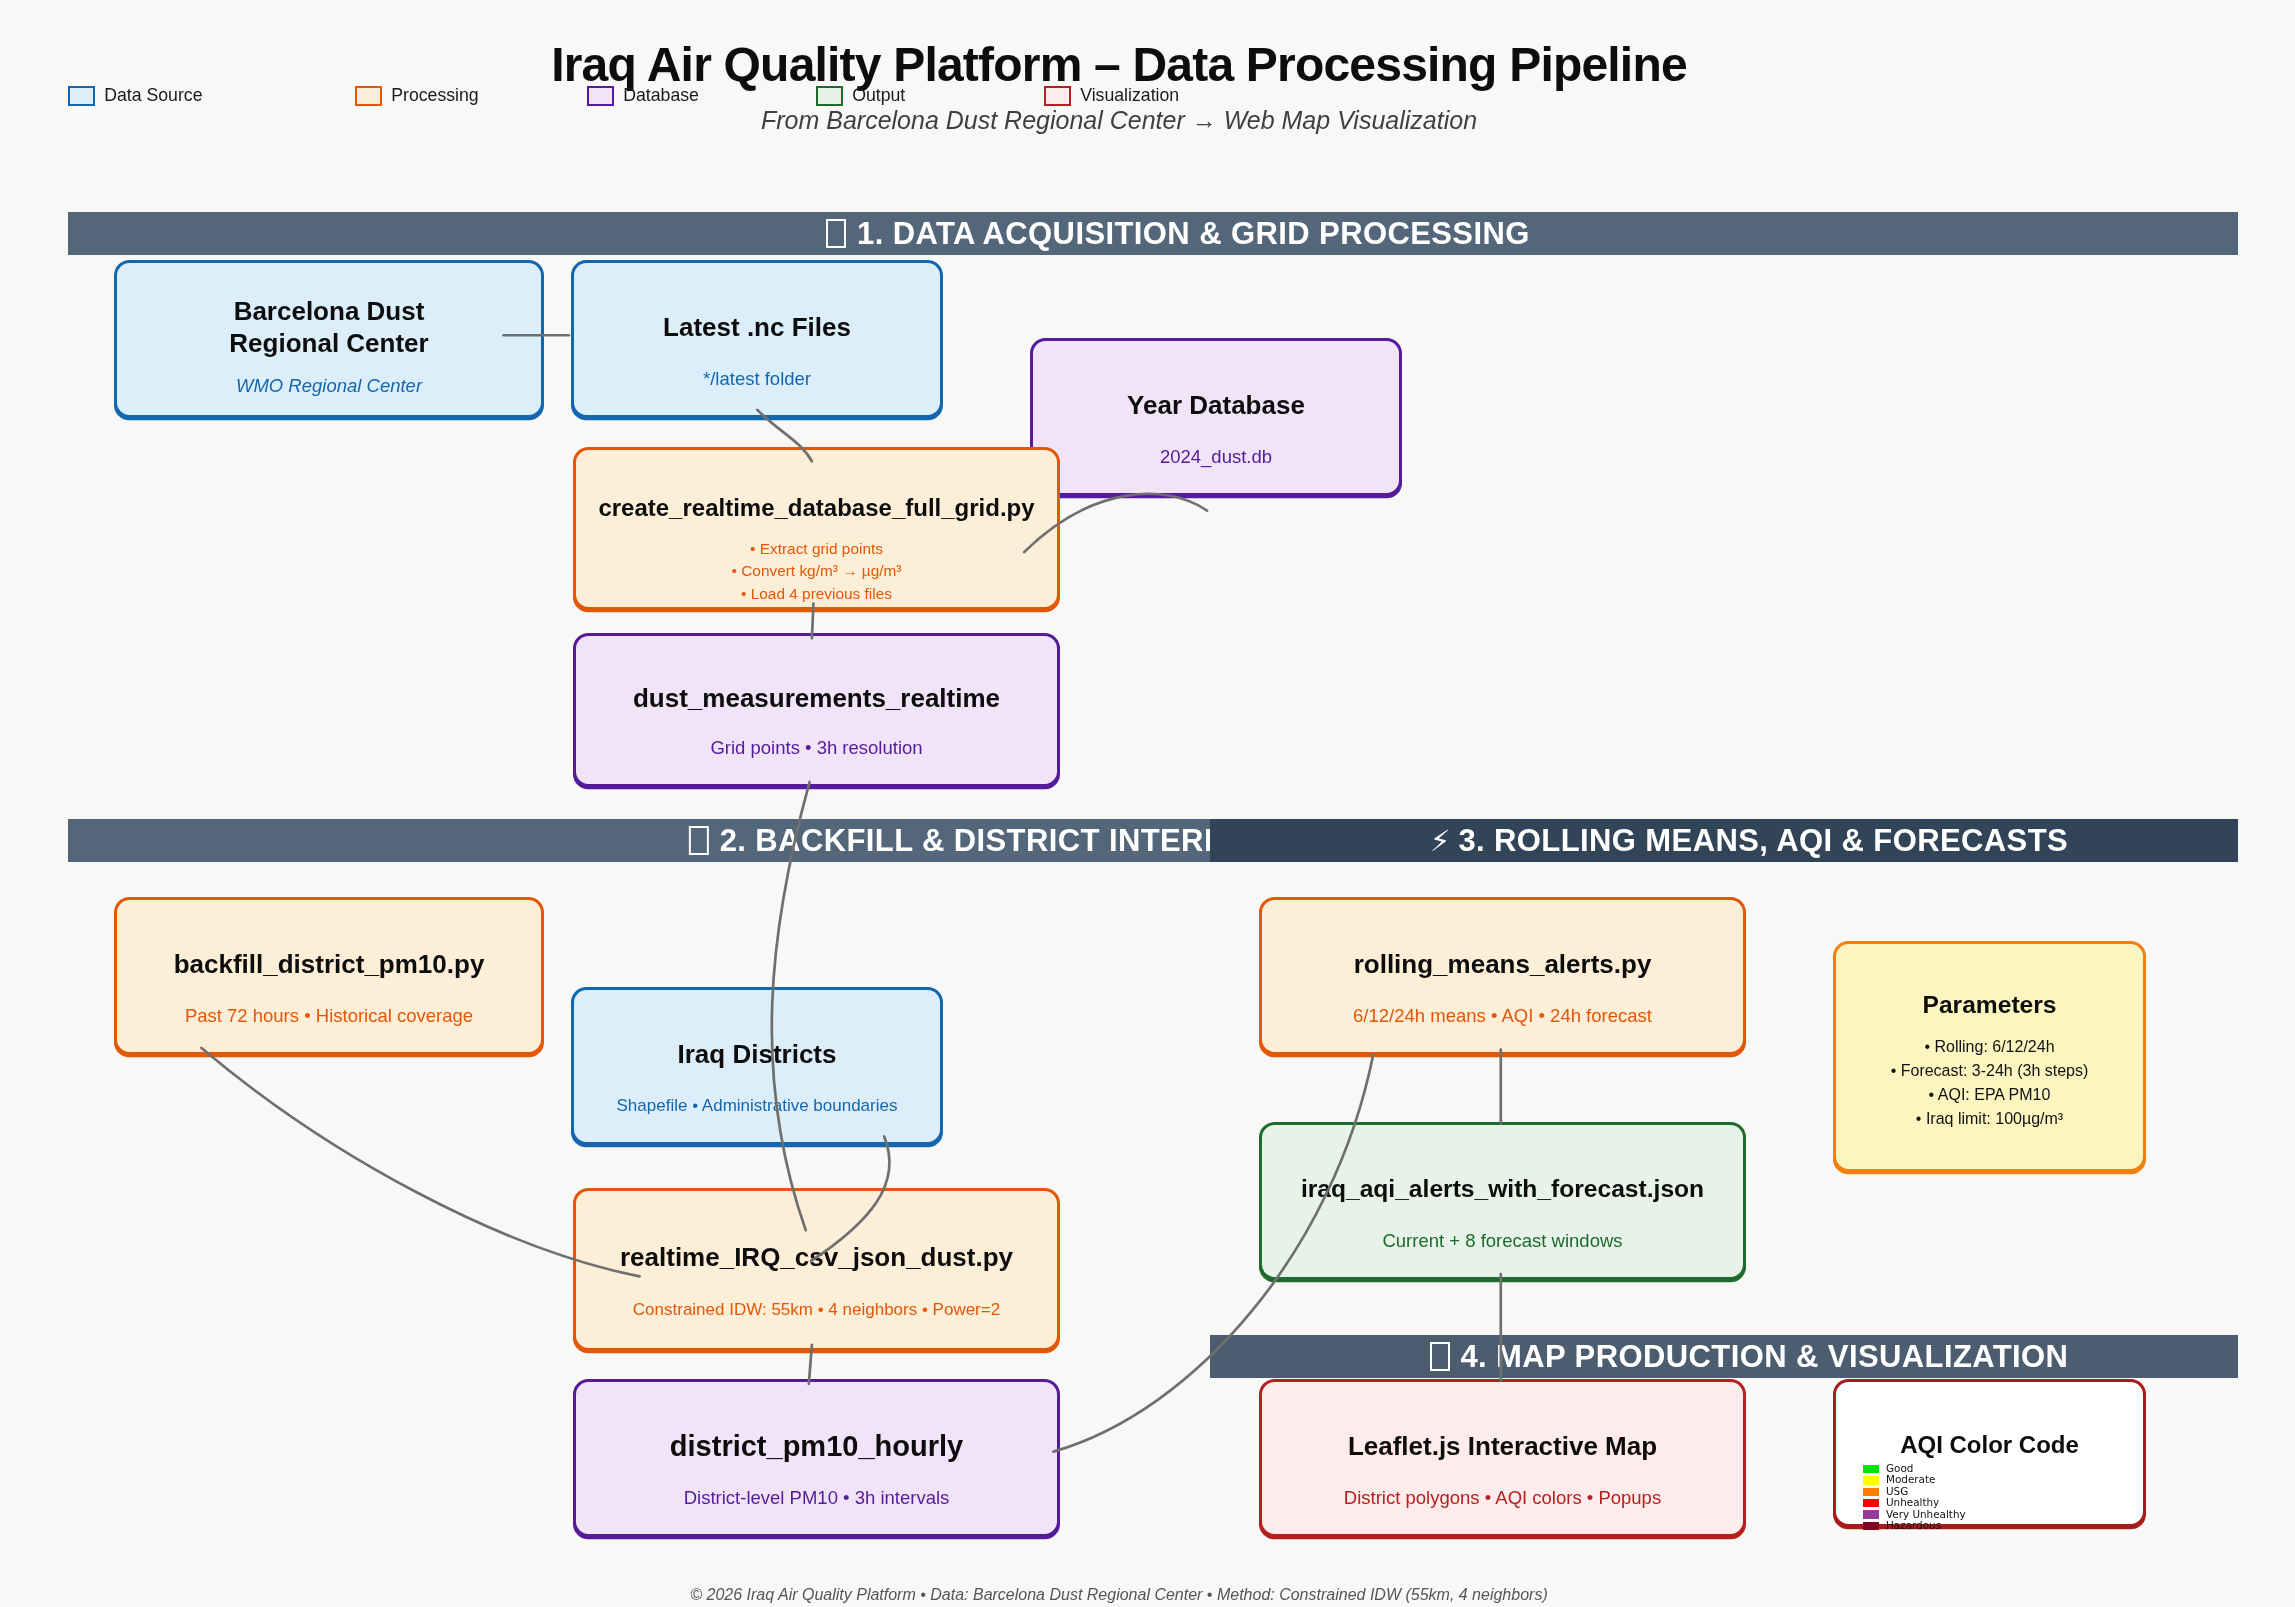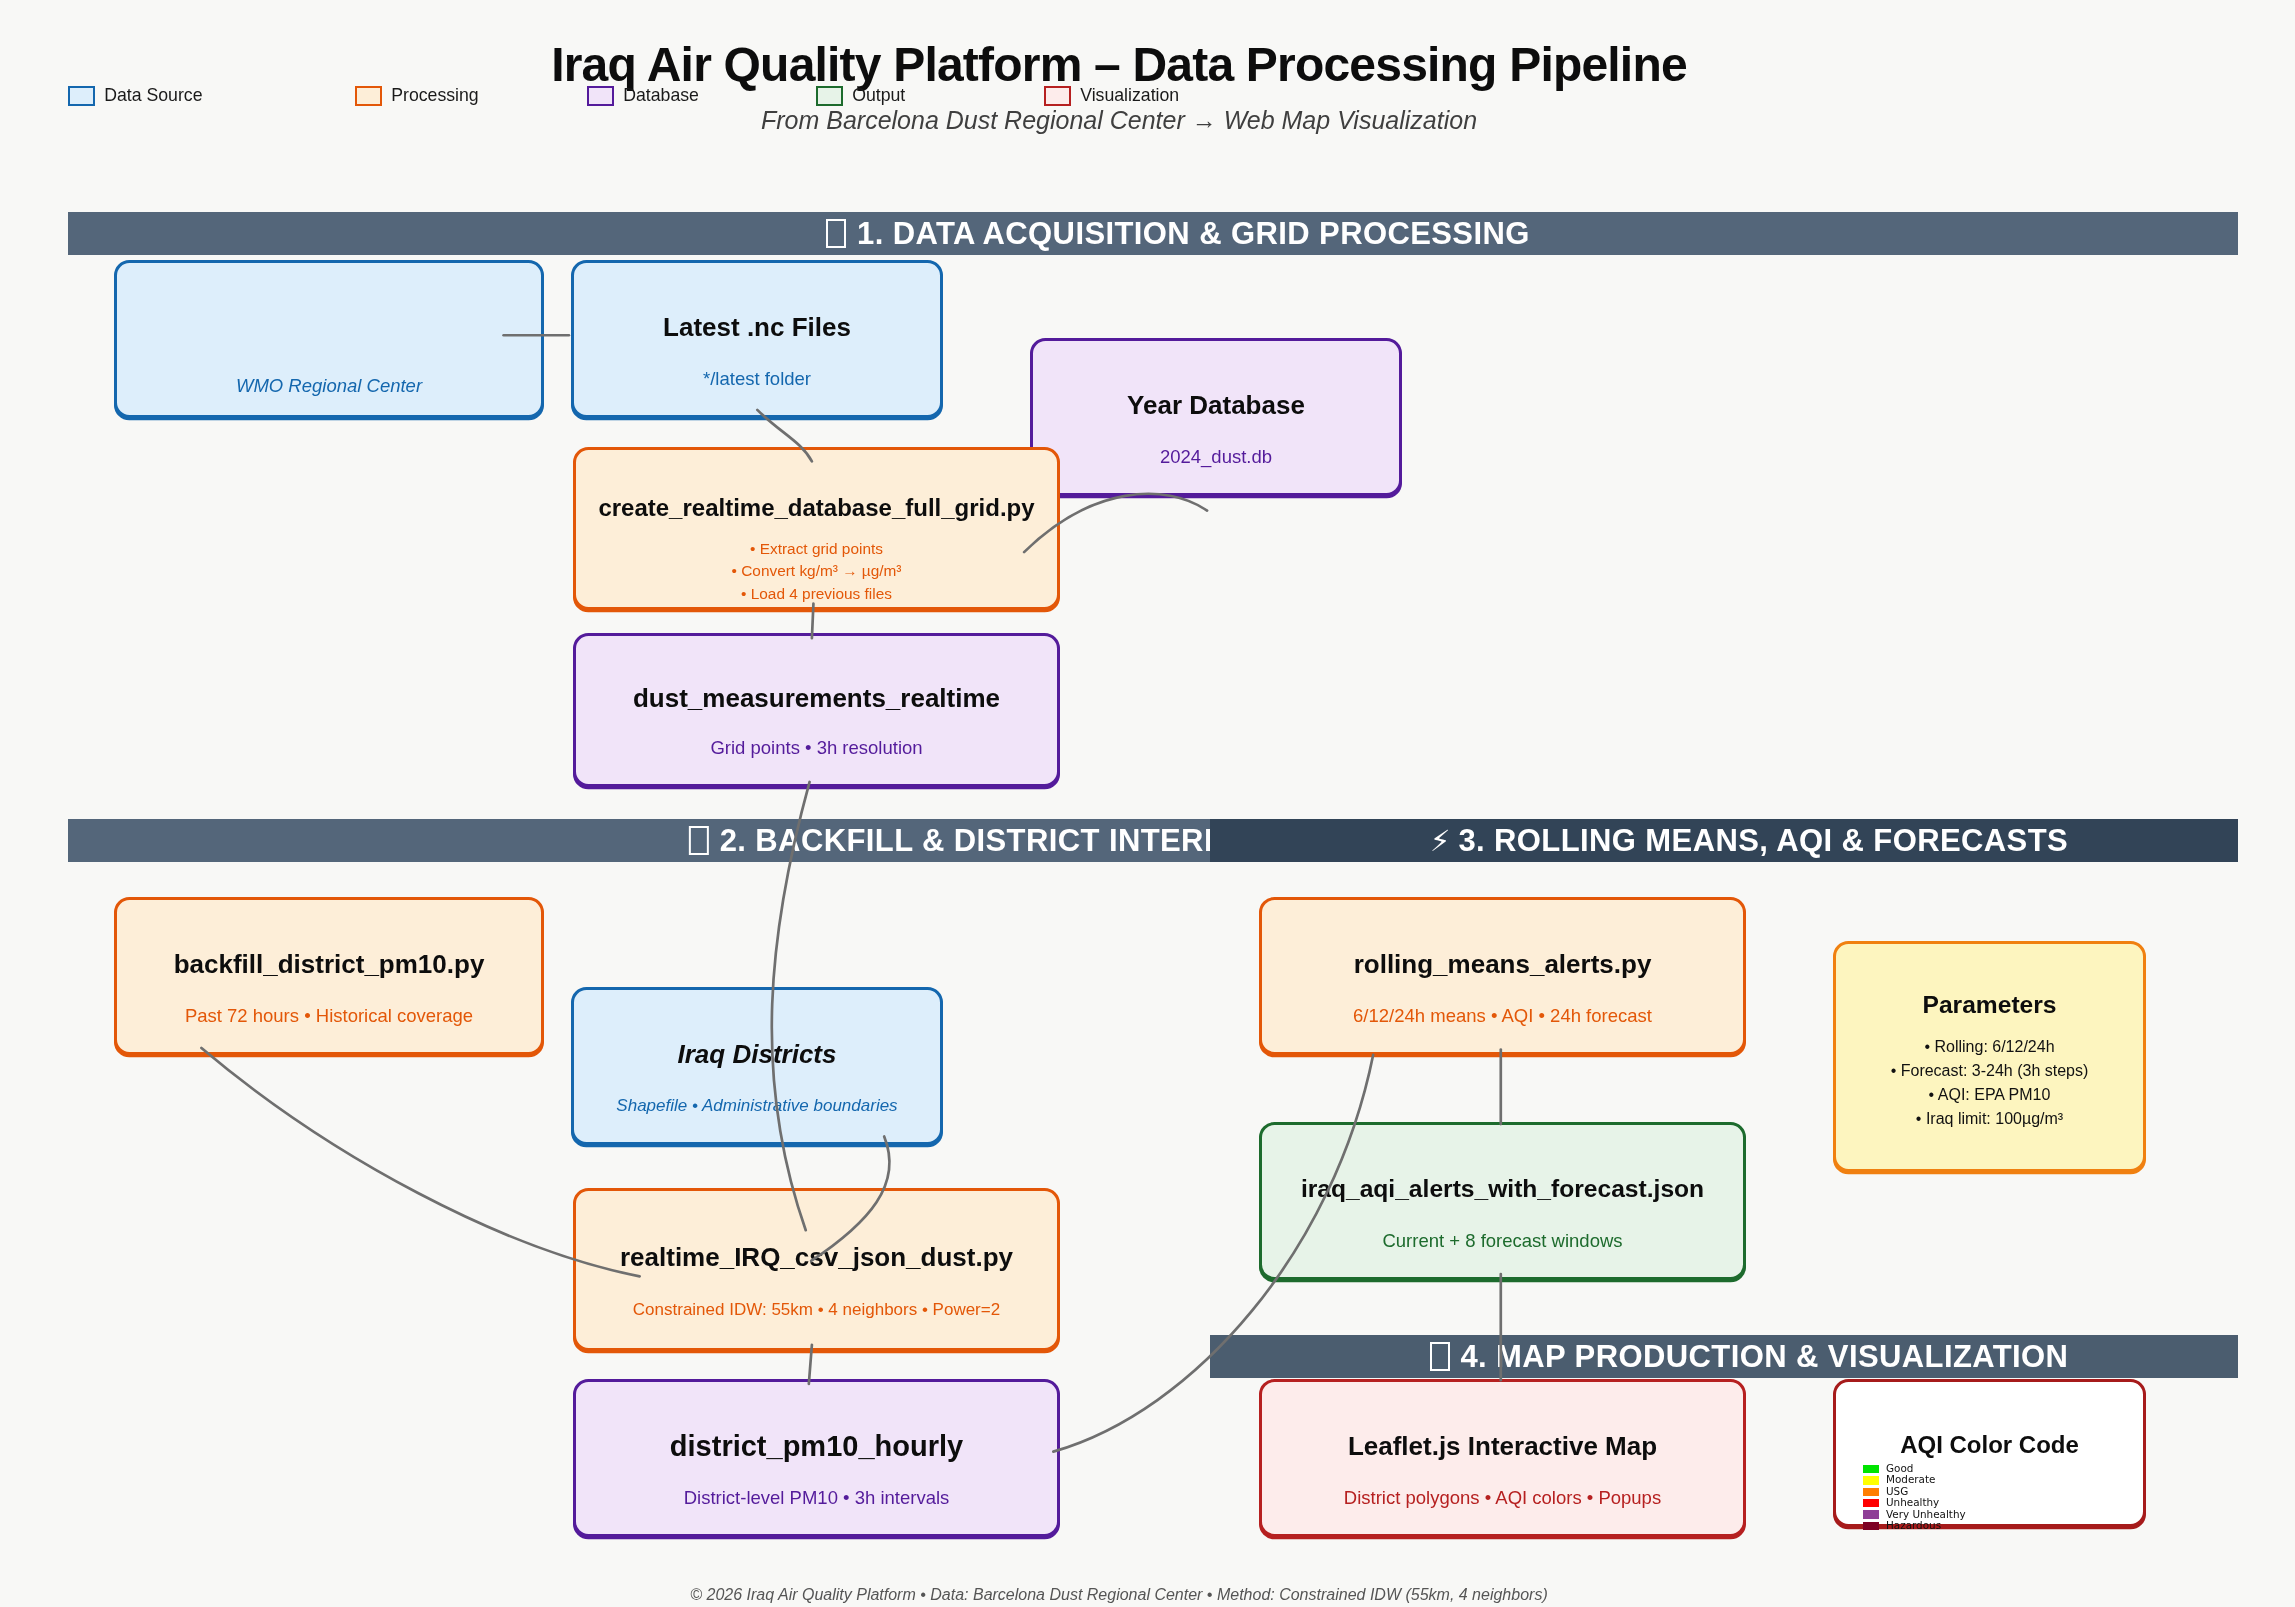--- a/index.html
+++ b/index.html
@@ -116,20 +116,22 @@
       </span>
   </div>
   <div class="secbar z1" style="left: 1210px; top: 1335px; width: 1034px; background-color: rgb(75, 93, 111);">
     <span class="label">
         <span class="tofu"></span>
         <span>4. MAP PRODUCTION &amp; VISUALIZATION</span>
       </span>
   </div>
 
   <div class="node c-blue" style="left:114px;top:260px;width:424px;height:152px;">
+    <div class="node-title">Barcelona Dust
+Regional Center</div>
     <div class="node-sub italic" style="top:81%">WMO Regional Center</div>
   </div>
   <div class="node c-blue" style="left:571px;top:260px;width:366px;height:152px;">
     <div class="node-title">Latest .nc Files</div>
     <div class="node-sub">*/latest folder</div>
   </div>
   <div class="node c-purple" style="left:1030px;top:338px;width:366px;height:152px;">
     <div class="node-title">Year Database</div>
     <div class="node-sub">2024_dust.db</div>
   </div>
@@ -143,21 +145,21 @@
   </div>
   <div class="node c-purple" style="left:573px;top:633px;width:481px;height:148px;">
     <div class="node-title">dust_measurements_realtime</div>
     <div class="node-sub">Grid points • 3h resolution</div>
   </div>
 
   <div class="node c-orange" style="left:114px;top:897px;width:424px;height:152px;">
     <div class="node-title">backfill_district_pm10.py</div>
     <div class="node-sub">Past 72 hours • Historical coverage</div>
   </div>
-  <div class="node c-blue" style="left:571px;top:987px;width:366px;height:152px;font-style:italic;">
+  <div class="node c-blue" style="left:571px;top:987px;width:366px;height:152px;">
     <div class="node-title">Iraq Districts</div>
     <div class="node-sub" style="font-size:17px">Shapefile • Administrative boundaries</div>
   </div>
   <div class="node c-orange" style="left:573px;top:1188px;width:481px;height:157px;">
     <div class="node-title">realtime_IRQ_csv_json_dust.py</div>
     <div class="node-sub" style="font-size:17px">Constrained IDW: 55km • 4 neighbors • Power=2</div>
   </div>
   <div class="node c-purple" style="left:573px;top:1379px;width:481px;height:152px;">
     <div class="node-title" style="font-size:29px">district_pm10_hourly</div>
     <div class="node-sub">District-level PM10 • 3h intervals</div>

